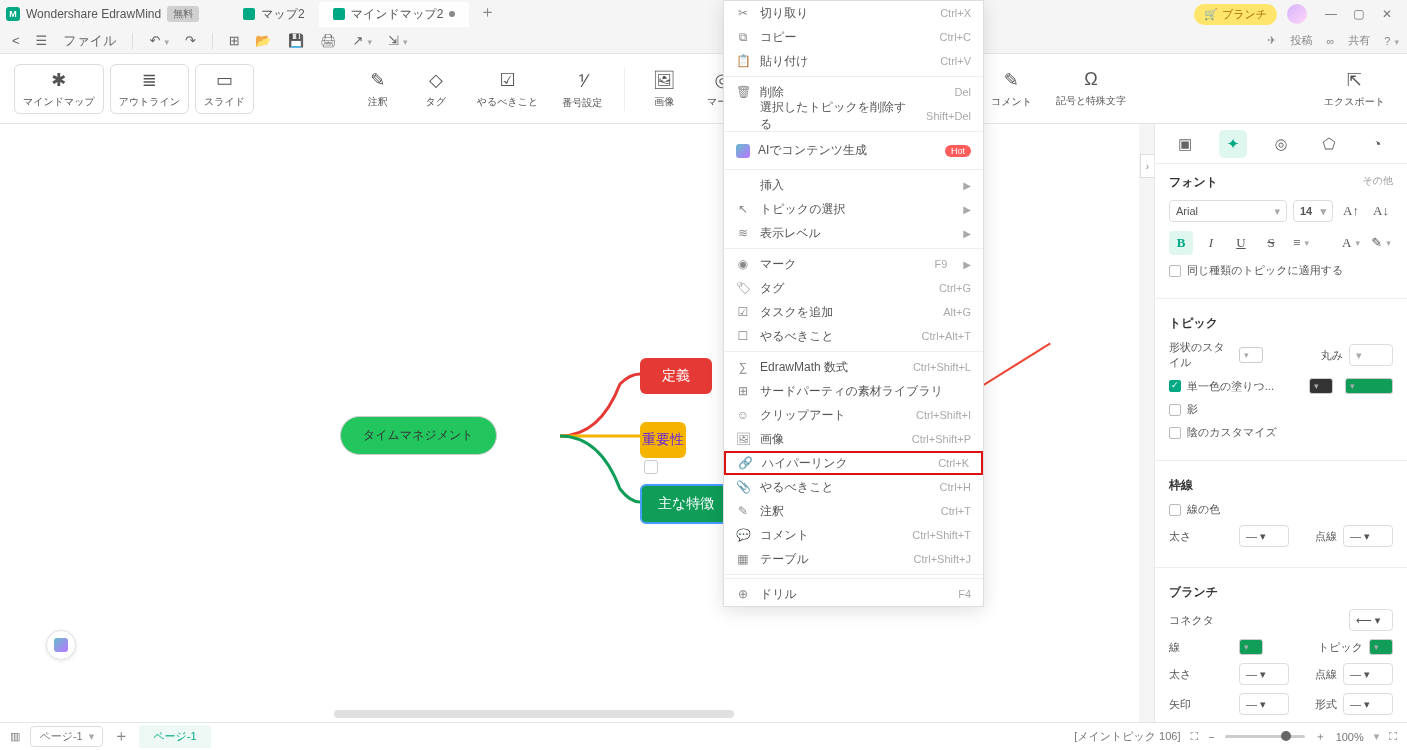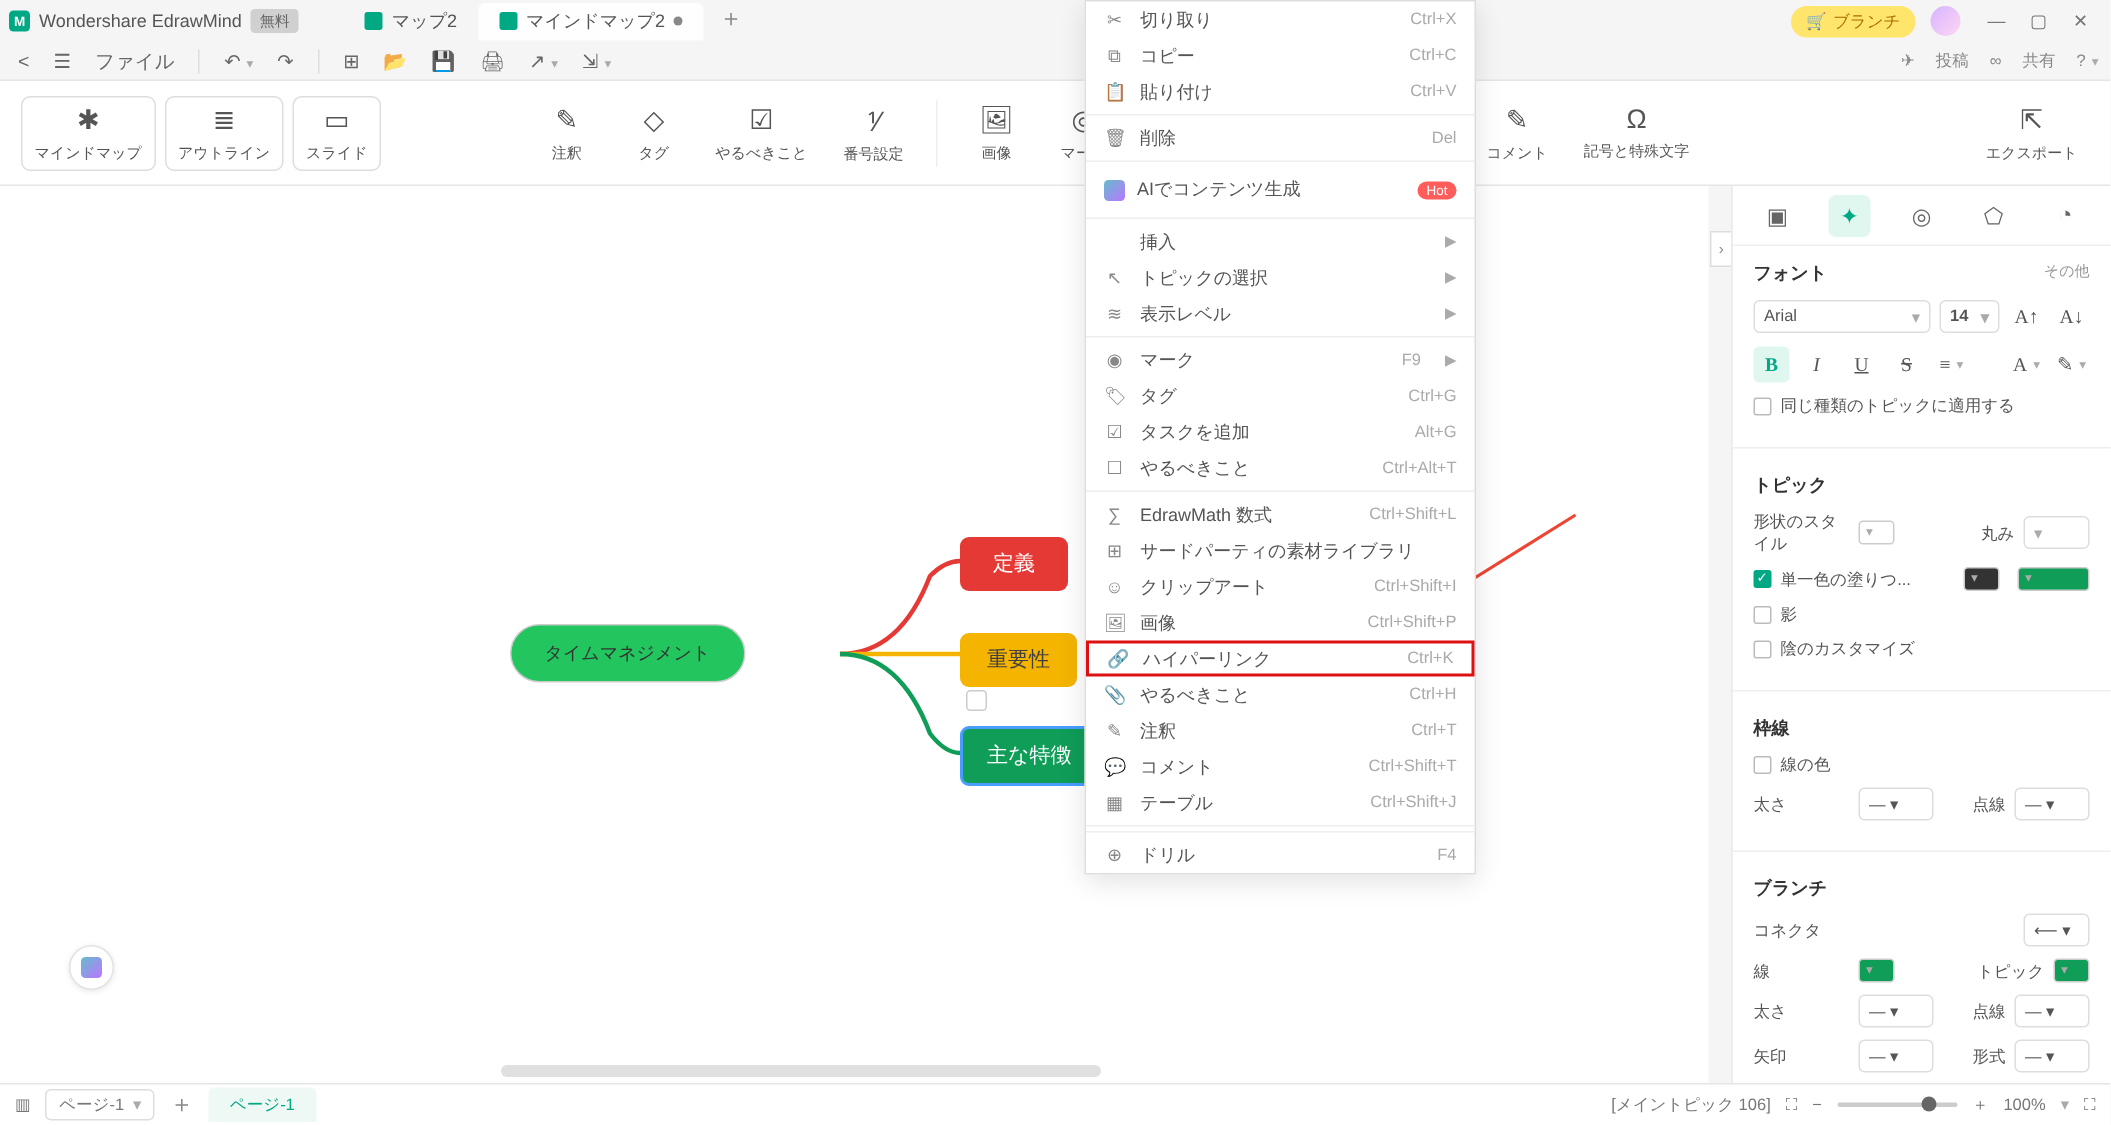--- a/index.html
+++ b/index.html
@@ -35,21 +35,21 @@
 .tool-group { display: flex; gap: 6px; }
 .tool-btn { display: flex; flex-direction: column; align-items: center; justify-content: center; gap: 4px; font-size: 10px; color: #555; padding: 4px 8px; border-radius: 6px; cursor: pointer; min-width: 50px; }
 .tool-btn.boxed { border: 1px solid #ddd; background: #fff; }
 .tool-icn { font-size: 18px; color: #555; }
 .tool-sep { width: 1px; height: 44px; background: #eee; margin: 0 6px; }
 
 
 .canvas { position: absolute; top: 124px; left: 0; right: 268px; bottom: 28px; background: #fff; overflow: hidden; }
 .node-central { position: absolute; left: 340px; top: 416px; background: #22c55e; border: 1px solid #ccc; border-radius: 22px; padding: 10px 22px; font-size: 12px; color: #333; }
 .node-red { position: absolute; left: 640px; top: 356px; background: #e53935; color: #fff; border-radius: 6px; padding: 9px 22px; font-size: 14px; }
-.node-yellow { position: absolute; left: 640px; top: 420px; background: #f4b400; color: #404040; border-radius: 6px; padding: 9px 18px; font-size: 14px; }
+.node-yellow { position: absolute; left: 640px; top: 420px; background: #f4b400; color: #6d28d9; border-radius: 6px; padding: 9px 2px; font-size: 14px; }
 .node-green { position: absolute; left: 640px; top: 484px; background: #0f9d58; color: #fff; border-radius: 6px; padding: 9px 16px; font-size: 14px; border: 2px solid #4a9cff; }
 .marker { position: absolute; left: 644px; top: 458px; width: 14px; height: 14px; border: 1px solid #ccc; border-radius: 3px; }
 .ai-fab { position: absolute; left: 46px; bottom: 62px; width: 30px; height: 30px; background: #fff; border: 1px solid #e3e3e3; border-radius: 50%; box-shadow: 0 1px 4px rgba(0,0,0,.1); display: flex; align-items: center; justify-content: center; font-size: 15px; }
 .hscroll { position: absolute; bottom: 4px; left: 334px; width: 400px; height: 8px; background: #e0e0e0; border-radius: 4px; }
 svg.connectors { position: absolute; left: 0; top: 0; pointer-events: none; }
 
 .red-arrow { position: absolute; left: 974px; top: 390px; width: 90px; height: 2px; background: #e43; transform-origin: left center; transform: rotate(-32deg); }
 .red-arrow::after { content: ""; position: absolute; left: -6px; top: -4px; border: 5px solid transparent; border-right-color: #e43; }
 
 
@@ -251,20 +251,25 @@
       <span class="ctx-icn">📋</span>
       <span class="ctx-label">貼り付け</span>
       <span class="ctx-short">Ctrl+V</span>
     </div>
   <div class="ctx-sep"></div>
   <div class="ctx-item">
       <span class="ctx-icn">🗑</span>
       <span class="ctx-label">削除</span>
       <span class="ctx-short">Del</span>
     </div>
+  <div class="ctx-item">
+      <span class="ctx-icn"></span>
+      <span class="ctx-label">選択したトピックを削除する</span>
+      <span class="ctx-short">Shift+Del</span>
+    </div>
   <div class="ctx-sep"></div>
   <div class="ai">
       <span class="ai-icn"></span>
       <span class="ctx-label">AIでコンテンツ生成</span>
       <span class="hot">Hot</span>
     </div>
   <div class="ctx-sep"></div>
   <div class="ctx-item">
       <span class="ctx-icn"></span>
       <span class="ctx-label">挿入</span>

